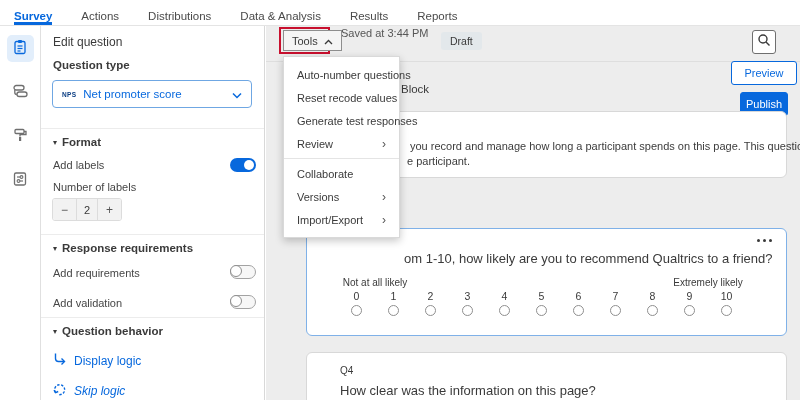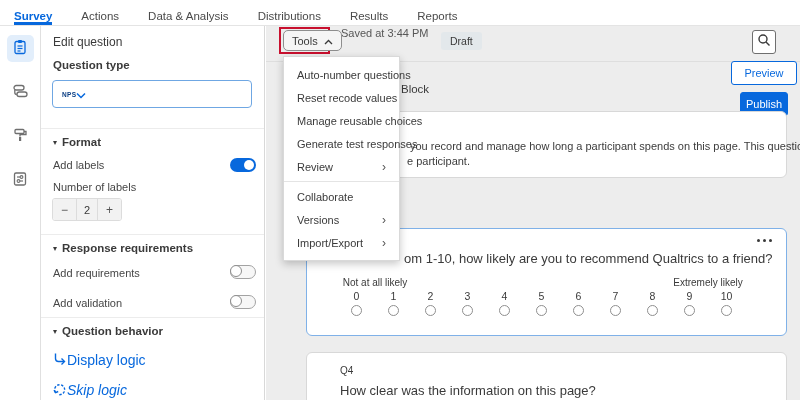--- a/index.html
+++ b/index.html
@@ -37,27 +37,27 @@
   .sec-caret { font-size:8px; color:#3a3a3a; }
   .toggle { position:absolute; right:8px; width:26px; height:14px; border-radius:7px; cursor:pointer; }
   .toggle.on { background:#0768DD; }
   .toggle.on .knob { position:absolute; right:2px; top:2px; width:10px; height:10px; border-radius:50%; background:#fff; }
   .toggle.off { background:#f7f7f7; border:1px solid #a3a3a3; }
   .toggle.off .knob { position:absolute; left:-1px; top:-1px; width:12px; height:12px; border-radius:50%; background:#fff; border:1px solid #8e8e8e; }
   .stepper { left:11px; top:172px; display:flex; height:23px; border:1px solid #dcdcdc; border-radius:3px; overflow:hidden; }
   .step-btn { width:23px; display:flex; align-items:center; justify-content:center; background:#f2f2f2; font-size:12px; color:#555; cursor:pointer; }
   .step-val { width:22px; display:flex; align-items:center; justify-content:center; background:#f2f2f2;
     border-left:1px solid #dcdcdc; border-right:1px solid #dcdcdc; font-size:11px; }
-  .logic-link { display:flex; gap:0; color:#0768DD; font-size:14px; cursor:pointer; }
+  .logic-link { display:flex; align-items:center; gap:7px; color:#0768DD; font-size:12px; cursor:pointer; }
   
   .main { position:absolute; top:26px; left:266px; right:0; bottom:0; background:#EDEDED; }
   .toolbar { position:absolute; top:0; left:0; right:0; height:36px; border-bottom:1px solid #dedede; }
   .red-box { position:absolute; left:13px; top:1px; width:51px; height:27px; border:2px solid #C8102E; z-index:6; }
   .tools-btn { position:absolute; left:17px; top:4px; height:21px; padding:0 8px; background:#f5f5f5;
-    border:1px solid #8e8e8e; border-radius:5px; display:flex; align-items:center; gap:6px;
+    border:1px solid #8e8e8e; border-radius:0; display:flex; align-items:center; gap:6px;
     font-size:11px; color:#3a3a3a; cursor:pointer; z-index:6; }
   .saved-text { position:absolute; left:75px; top:0; height:14px; display:flex; align-items:center; font-size:11px; color:#565656; }
   .draft-badge { position:absolute; left:175px; top:6px; padding:3px 9px; background:#E3E8EB; border-radius:3px; font-size:10.5px; color:#3a3a3a; }
   .tb-right { position:absolute; right:3px; top:4px; display:flex; align-items:center; gap:7px;flex-direction:column; }
   .search-btn { width:24px; height:24px; background:#fff; border:1px solid #6f6f6f; border-radius:3px;
     display:flex; align-items:center; justify-content:center; cursor:pointer; }
   .preview-btn { width:66px; height:24px; background:#fff; border:1px solid #0768DD; border-radius:3px;
     color:#0768DD; font-size:11px; display:flex; align-items:center; justify-content:center; cursor:pointer; }
   .publish-btn { width:48px; height:24px; background:#0768DD; border:1px solid #0768DD; border-radius:3px;
     color:#fff; font-size:11px; display:flex; align-items:center; justify-content:center; cursor:pointer; }
@@ -90,22 +90,22 @@
     padding:0 13px; font-size:11px; color:#3a3a3a; cursor:pointer; white-space:nowrap; }
   .menu-item .sub-arrow { color:#555; font-size:12px; margin-left:8px; }
   .menu-divider { height:1px; background:#e4e4e4; margin:3px 0; }
 </style>
 </head>
 <body>
 
 <div class="topnav">
   <div class="tab active">Survey</div>
   <div class="tab">Actions</div>
+  <div class="tab">Distributions</div>
   <div class="tab">Data &amp; Analysis</div>
-  <div class="tab">Distributions</div>
   <div class="tab">Results</div>
   <div class="tab">Reports</div>
 </div>
 
 <div class="rail">
   <div class="rail-item active">
     <span>
       <svg width="16" height="16" viewBox="0 0 16 16">
           <rect x="3" y="2.5" width="10" height="12" rx="1.5" fill="none" stroke="#0768DD" stroke-width="1.3"></rect>
           <rect x="6" y="1" width="4" height="3" rx="1" fill="#0768DD"></rect>
@@ -145,20 +145,21 @@
     </span>
   </div>
 </div>
 
 <div class="panel">
   <div class="abs p-title">Edit question</div>
   <div class="abs p-label-bold qtype-label">Question type</div>
 
   <div class="abs qtype-select">
     <span class="nps-badge">NPS</span>
+    <span class="qtype-value">Net promoter score</span>
     <span>
       <svg width="10" height="7" viewBox="0 0 10 7">
           <path d="M1 1.5l4 4 4-4" fill="none" stroke="#0768DD" stroke-width="1.5"></path>
         </svg>
     </span>
   </div>
 
   <div class="divider" style="top:102px"></div>
 
   <div class="abs sec-header" style="left:12px; top:110px;">
@@ -317,23 +318,20 @@
   </div>
 
   <div class="menu">
     <div class="menu-item">
         <span>Auto-number questions</span>
       </div>
     <div class="menu-item">
         <span>Reset recode values</span>
       </div>
     <div class="menu-item">
-        <span>Manage reusable choices</span>
-      </div>
-    <div class="menu-item">
         <span>Generate test responses</span>
       </div>
     <div class="menu-item">
         <span>Review</span>
         <span class="sub-arrow">›</span>
       </div>
     <div class="menu-divider"></div>
     <div class="menu-item">
         <span>Collaborate</span>
       </div>

